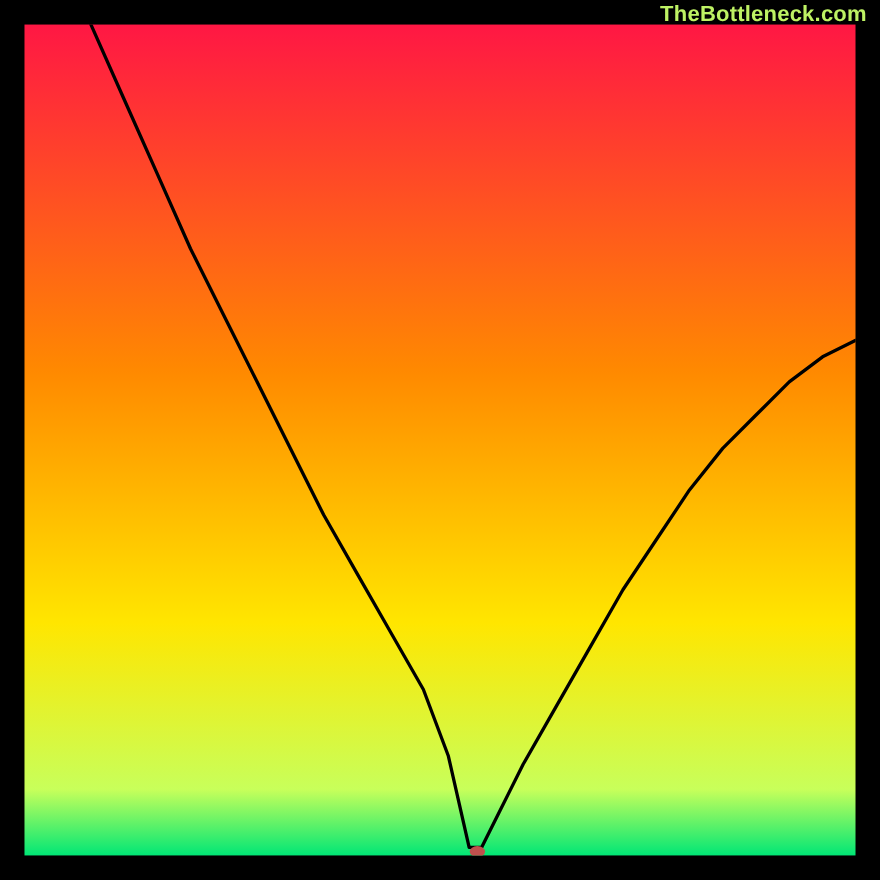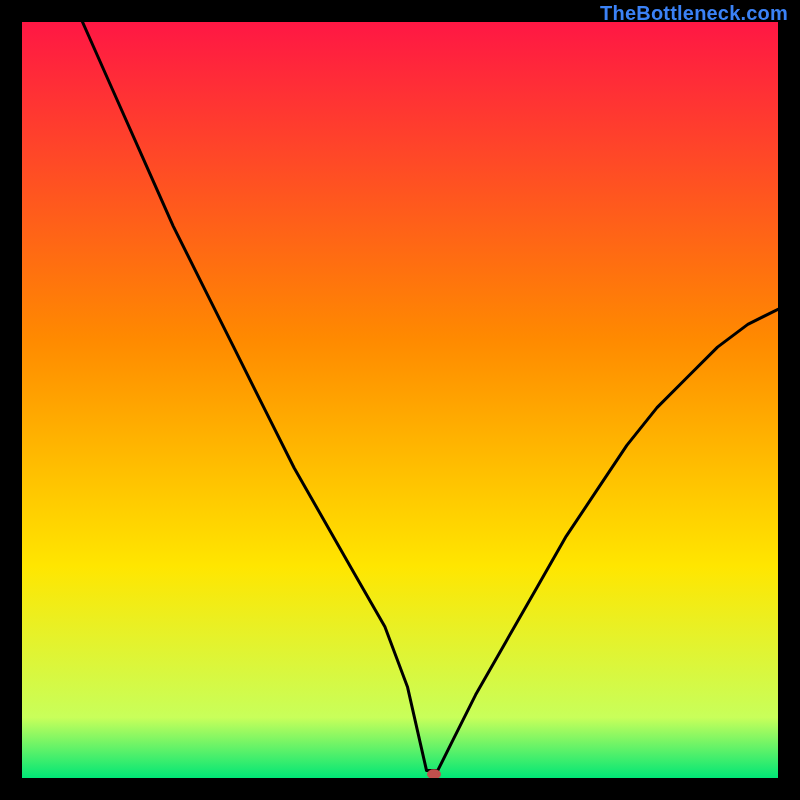--- a/index.html
+++ b/index.html
@@ -24,21 +24,21 @@
     top: 22px;
     left: 22px;
     width: 756px;
     height: 756px;
     overflow: hidden;
   }
   .watermark {
     position: absolute;
     top: 2px;
     right: 12px;
-    color: #3b82f6;
+    color: #bef264;
     font-size: 20px;
     font-weight: 600;
     letter-spacing: 0.2px;
   }
   svg { display: block; }
 </style>
 </head>
 <body>
 
 <div class="frame">

